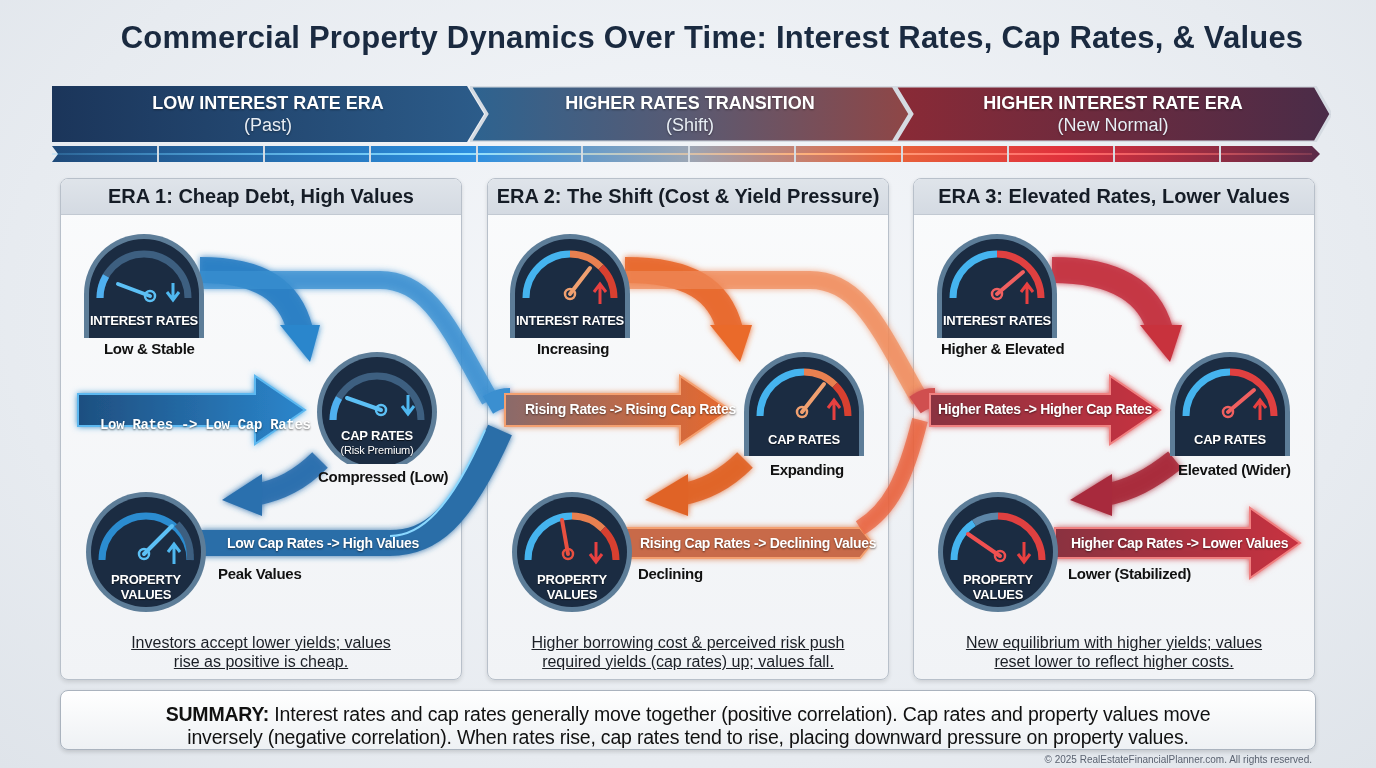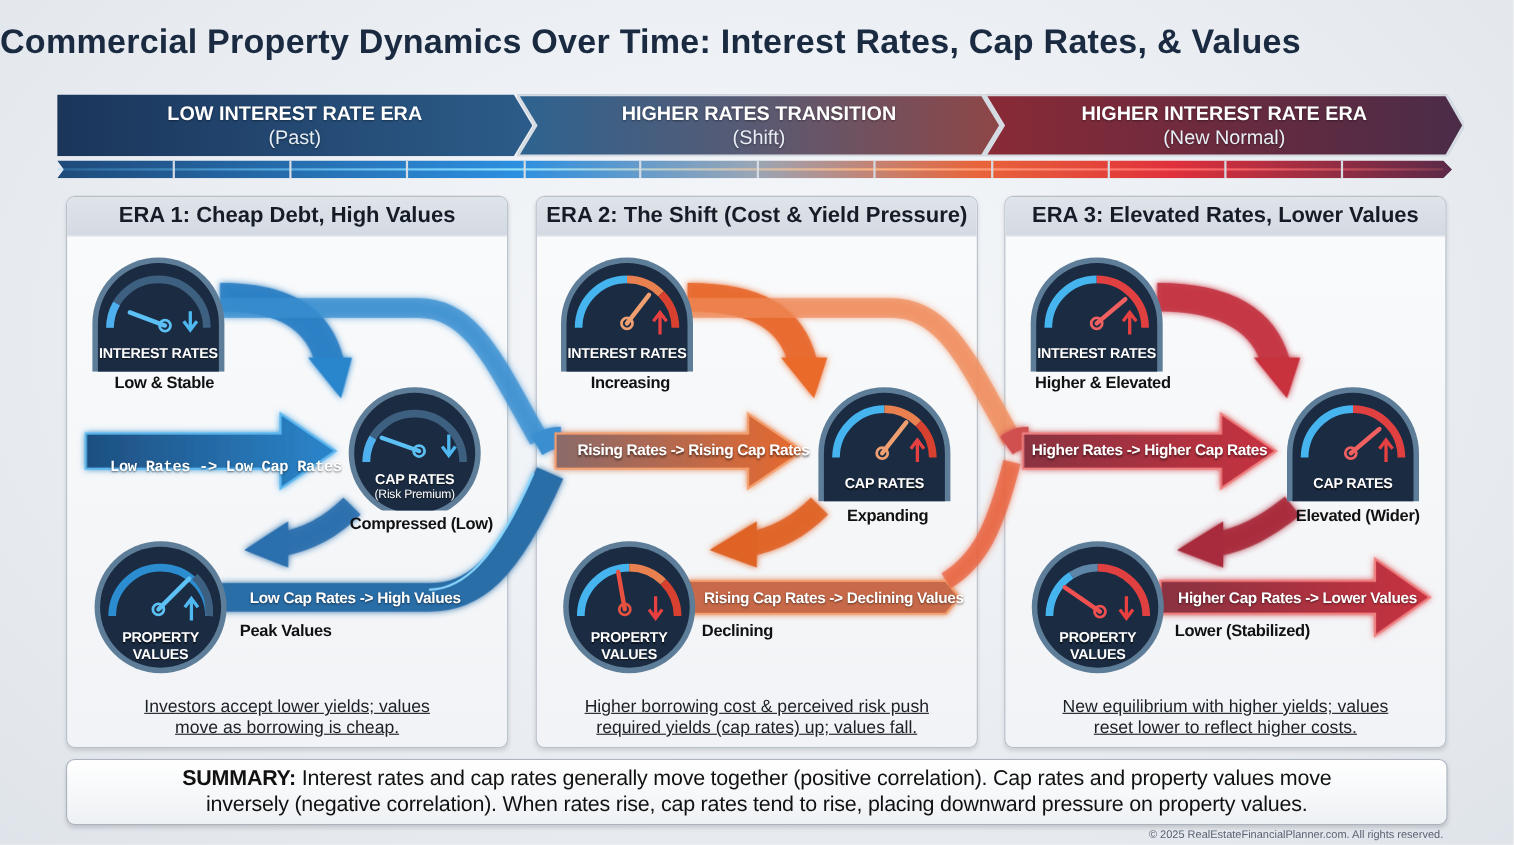--- a/index.html
+++ b/index.html
@@ -4,22 +4,22 @@
 <style>
   * { box-sizing: border-box; margin: 0; padding: 0; }
   html, body { width: 1376px; height: 768px; overflow: hidden; }
   body {
     font-family: "Liberation Sans", "DejaVu Sans", sans-serif;
     background: radial-gradient(ellipse at 50% 40%, #f6f8fb 0%, #e7ebf0 70%, #dfe4ea 100%);
     position: relative;
     color: #111;
   }
   .title {
-    position: absolute; left: 0; top: 20px; width: 1376px; text-align: left;
-    font-size: 31px; font-weight: bold; color: #1a2a40; letter-spacing: 0.2px;
+    position: absolute; left: 0; top: 20px; width: 1376px; text-align: center;
+    font-size: 31px; font-weight: bold; color: #1a2a40; letter-spacing: 0.2px; padding-left: 48px;
   }
   
   .banner { position: absolute; top: 86px; height: 60px; }
   .banner svg { position: absolute; left: 0; top: 0; }
   .banner .text {
     position: absolute; left: 0; top: 0; width: 100%; height: 56px;
     display: flex; flex-direction: column; align-items: center; justify-content: center;
     color: #fff; text-shadow: 0 1px 2px rgba(0,0,0,0.4);
   }
   .banner .t1 { font-size: 18px; font-weight: bold; line-height: 22px; }
@@ -57,21 +57,21 @@
   }
   .arrow-label {
     position: absolute; color: #fff; font-size: 14px; font-weight: bold; white-space: nowrap;
     text-shadow: 0 1px 2px rgba(0,0,0,0.55); letter-spacing: -0.3px;
   }
   .summary {
     position: absolute; left: 60px; top: 690px; width: 1256px; height: 60px;
     border: 1.5px solid #aab3be; border-radius: 8px;
     background: linear-gradient(#ffffff, #eef1f4);
     box-shadow: 0 2px 4px rgba(0,0,0,0.15);
-    display: flex; align-items: center; justify-content: center; text-align: center;
+    display: flex; align-items: flex-end; justify-content: center; text-align: center;
     font-size: 19.5px; line-height: 23px; color: #111; padding: 0 20px; letter-spacing: -0.2px;
   }
   .summary b { font-weight: bold; }
   .copyright {
     position: absolute; right: 64px; top: 754px; font-size: 10px; color: #5a6270;
   }
 </style>
 </head>
 <body>
 
@@ -156,21 +156,21 @@
       <line x1="956" y1="0" x2="956" y2="16"></line>
     <line x1="1062" y1="0" x2="1062" y2="16"></line>
       <line x1="1168" y1="0" x2="1168" y2="16"></line>
   </g>
 </svg>
 
 <div class="panel" style="left:60px;">
   <div class="panel-head">ERA 1: Cheap Debt, High Values</div>
   <div class="panel-foot">
     <div>Investors accept lower yields; values</div>
-    <div>move as borrowing is cheap.</div>
+    <div>rise as positive is cheap.</div>
   </div>
 </div>
 <div class="panel" style="left:487px;">
   <div class="panel-head">ERA 2: The Shift (Cost &amp; Yield Pressure)</div>
   <div class="panel-foot">
     <div>Higher borrowing cost &amp; perceived risk push</div>
     <div>required yields (cap rates) up; values fall.</div>
   </div>
 </div>
 <div class="panel" style="left:913px;">

